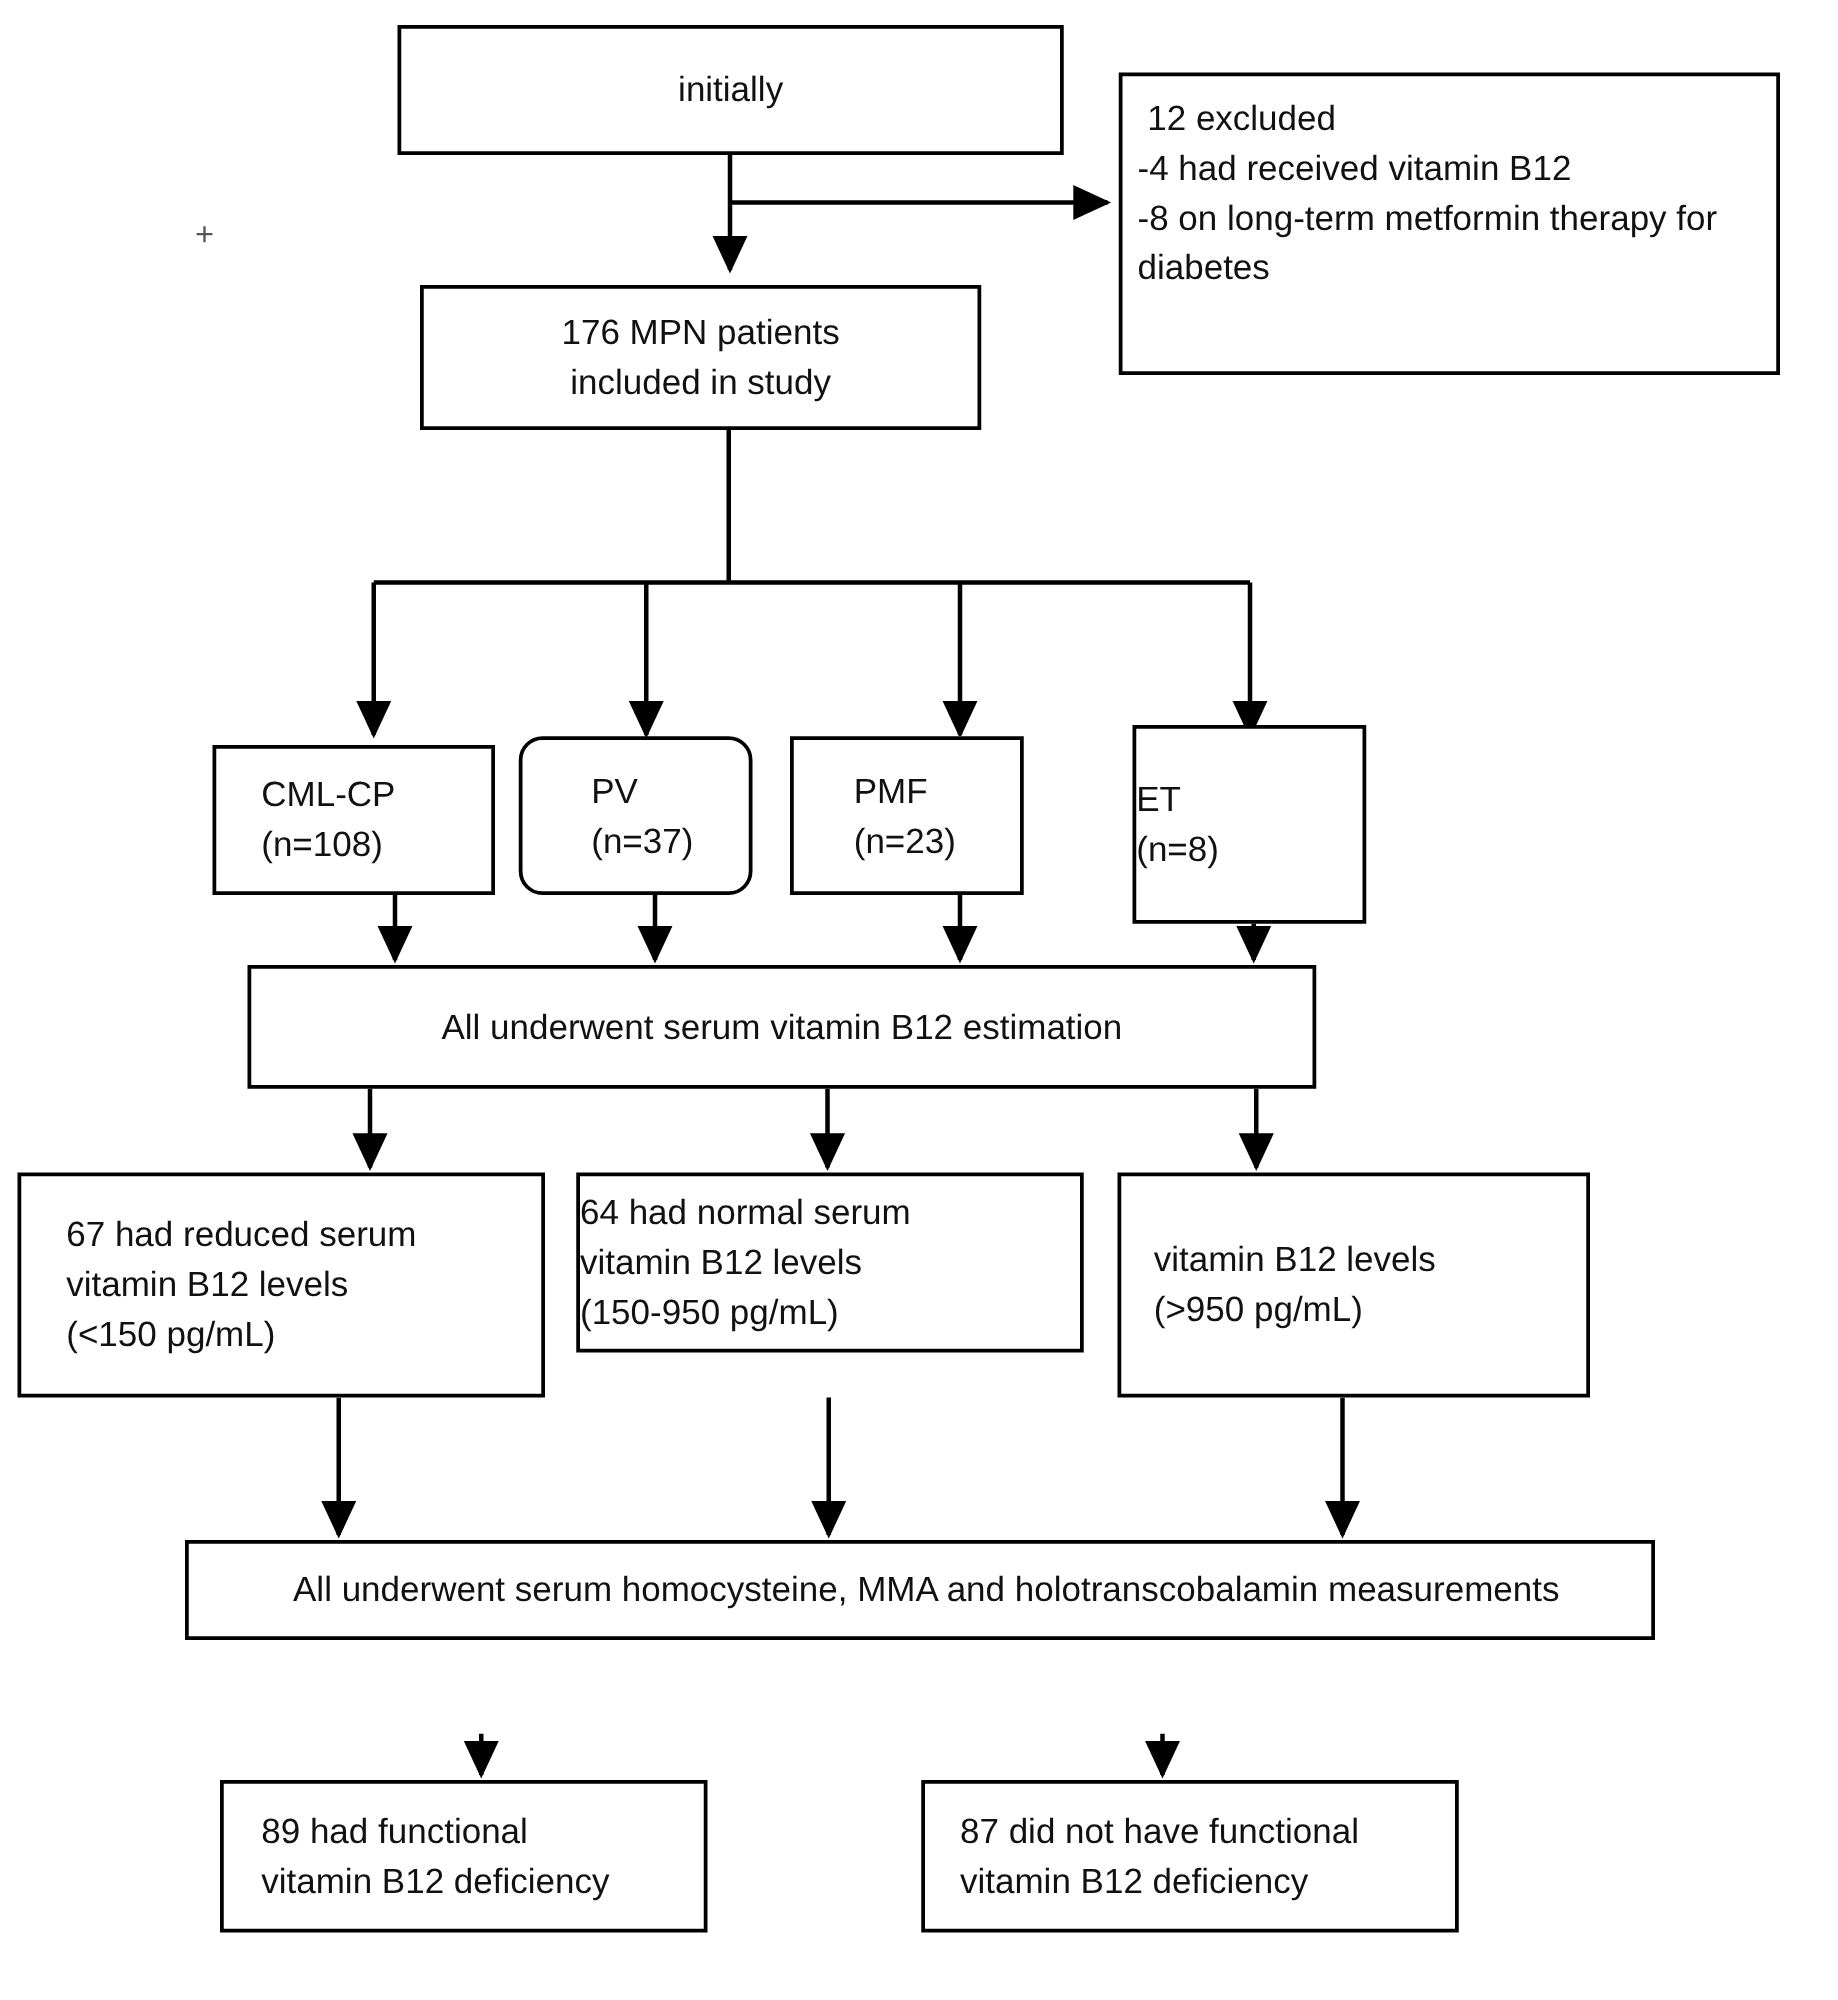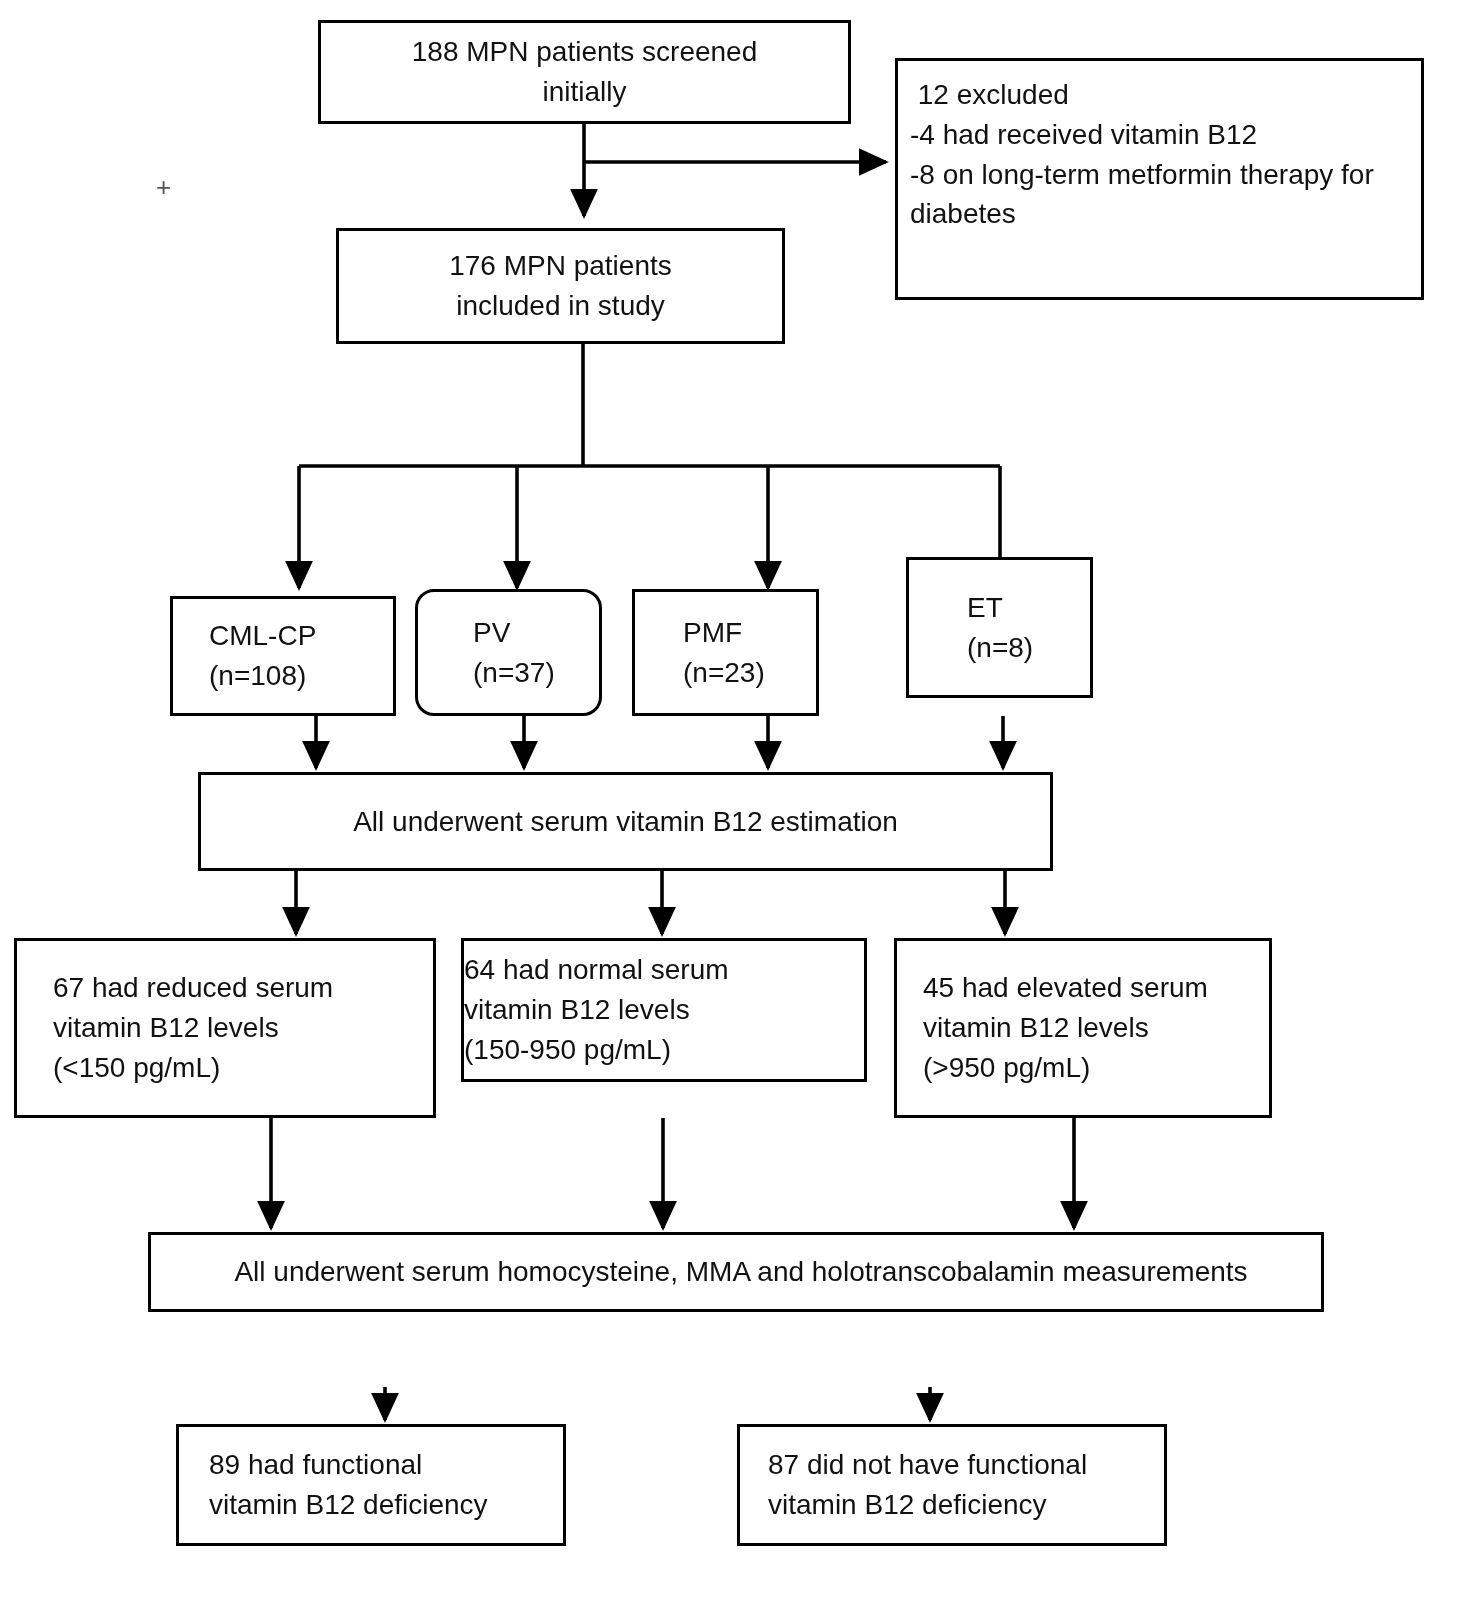--- a/index.html
+++ b/index.html
@@ -95,21 +95,20 @@
       <path d="M1074,1118 L1074,1228" marker-end="url(#arrowhead)"></path>
 
       <path d="M385,1387 L385,1420" marker-end="url(#arrowhead)"></path>
       <path d="M930,1387 L930,1420" marker-end="url(#arrowhead)"></path>
     </g>
   </svg>
 
   <span class="plus-mark" style="left:156px; top:174px;">+</span>
 
   <div class="node center" style="left:318px; top:20px; width:533px; height:104px;">
-    <span class="line">188 MPN patients screened</span>
     <span class="line">initially</span>
   </div>
 
   <div class="node left" style="left:895px; top:58px; width:529px; height:242px; padding:14px 0 0 12px; justify-content:flex-start;">
     <span class="line"> 12 excluded</span>
     <span class="line">-4 had received vitamin B12</span>
     <span class="line">-8 on long-term metformin therapy for</span>
     <span class="line">diabetes</span>
   </div>
 
@@ -126,21 +125,21 @@
   <div class="node left" style="left:415px; top:589px; width:187px; height:127px; padding-left:55px;border-radius:19px;">
     <span class="line">PV</span>
     <span class="line">(n=37)</span>
   </div>
 
   <div class="node left" style="left:632px; top:589px; width:187px; height:127px; padding-left:48px;">
     <span class="line">PMF</span>
     <span class="line">(n=23)</span>
   </div>
 
-  <div class="node left" style="left:906px; top:557px; width:187px; height:141px; padding-left:58px;">
+  <div class="node left" style="left:906px; top:580px; width:187px; height:159px; ">
     <span class="line">ET</span>
     <span class="line">(n=8)</span>
   </div>
 
   <div class="node center" style="left:198px; top:772px; width:855px; height:99px;">
     <span class="line">All underwent serum vitamin B12 estimation</span>
   </div>
 
   <div class="node left" style="left:14px; top:938px; width:422px; height:180px; padding-left:36px;">
     <span class="line">67 had reduced serum</span>
@@ -148,21 +147,20 @@
     <span class="line">(&lt;150 pg/mL)</span>
   </div>
 
   <div class="node left" style="left:461px; top:938px; width:406px; height:144px; ">
     <span class="line">64 had normal serum</span>
     <span class="line">vitamin B12 levels</span>
     <span class="line">(150-950 pg/mL)</span>
   </div>
 
   <div class="node left" style="left:894px; top:938px; width:378px; height:180px; padding-left:26px;">
-    <span class="line">45 had elevated serum</span>
     <span class="line">vitamin B12 levels</span>
     <span class="line">(&gt;950 pg/mL)</span>
   </div>
 
   <div class="node center" style="left:148px; top:1232px; width:1176px; height:80px;padding-left:24px;">
     <span class="line">All underwent serum homocysteine, MMA and holotranscobalamin measurements</span>
   </div>
 
   <div class="node left" style="left:176px; top:1424px; width:390px; height:122px; padding-left:30px;">
     <span class="line">89 had functional</span>

